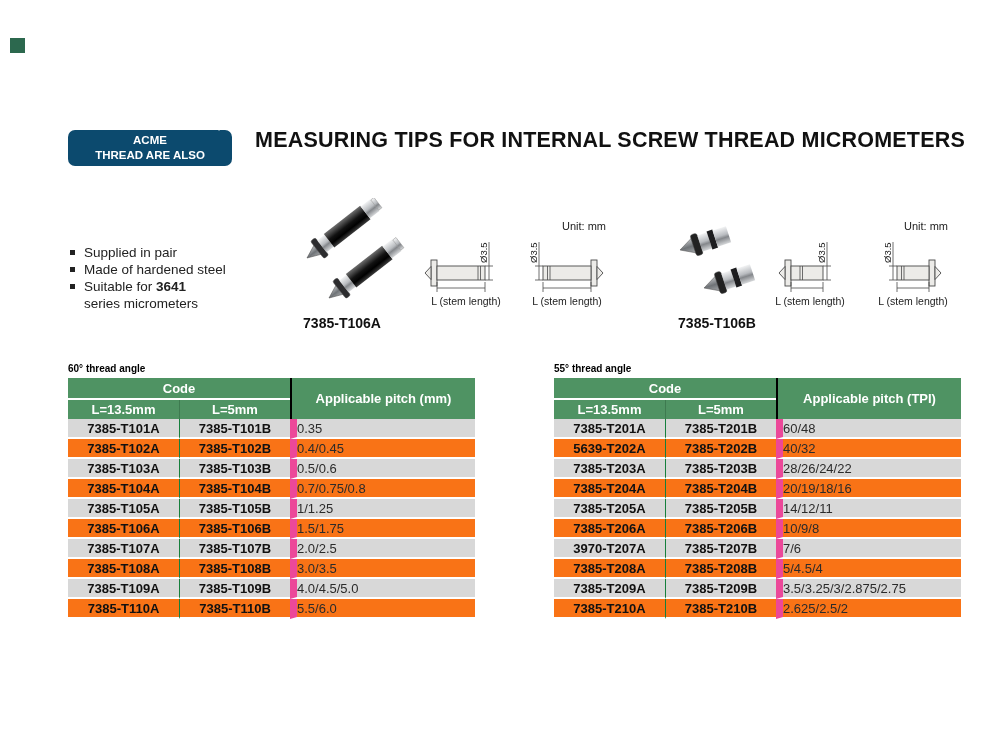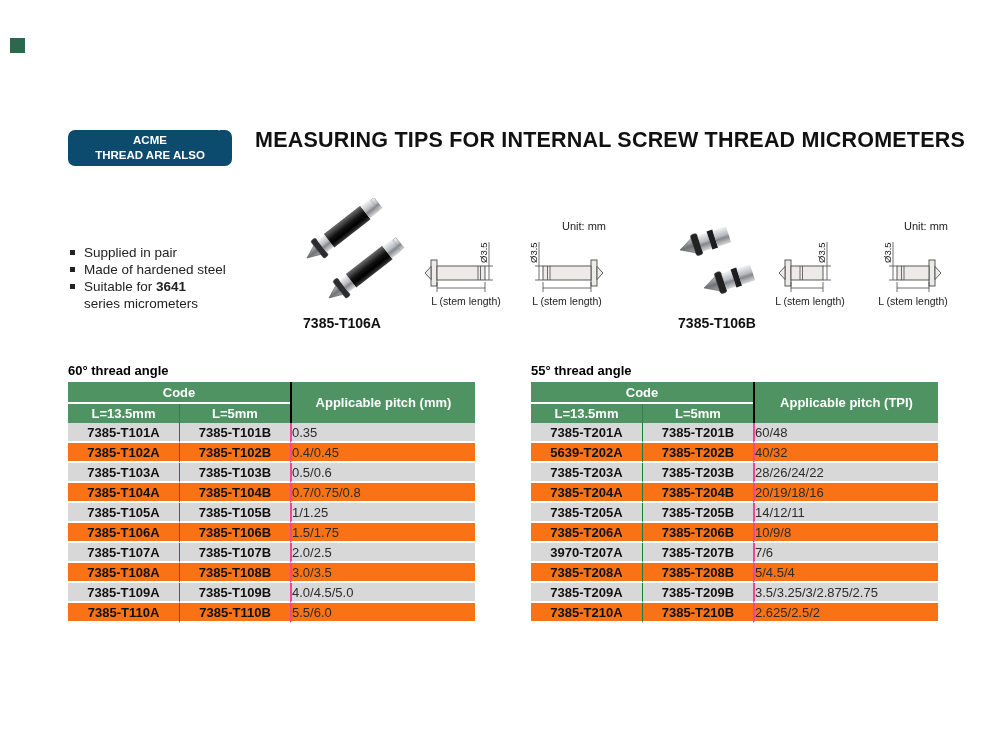--- a/index.html
+++ b/index.html
@@ -33,32 +33,32 @@
 
   .diagram-group{position:absolute;height:100px;}
   .unit-label{position:absolute;top:6px;right:2px;font-size:11px;color:#222;}
   .dsvg{position:absolute;top:20px;}
   .dpart{fill:#ecebe8;stroke:#4a4a4a;stroke-width:0.9;}
   .dline{stroke:#4a4a4a;stroke-width:0.8;}
   .dtext{font-size:9.5px;fill:#222;font-family:"Liberation Sans",sans-serif;}
   .dtext2{font-size:10.5px;fill:#222;font-family:"Liberation Sans",sans-serif;}
 
   .table-block{position:absolute;top:363px;width:407px;}
-  .table-title{font-size:13px;font-weight:bold;color:#000;margin:0 0 4px 0;}
+  .table-title{font-size:10px;font-weight:bold;color:#000;margin:0 0 4px 0;}
   table.spec{width:407px;border-collapse:separate;border-spacing:0;table-layout:fixed;}
   table.spec col.c1{width:112px;} table.spec col.c2{width:110px;} table.spec col.c3{width:185px;}
   table.spec th{background:#4f9363;color:#fff;font-weight:bold;font-size:13px;padding:0;}
   th.code-h{height:20px;border-bottom:2px solid #fff;}
   th.sub-h{height:19px;}
   th.sub-h.first{border-right:1px solid #3e7a50;}
   th.pitch-h{border-left:2px solid #000;font-size:13.5px;}
   table.spec td{height:18px;font-size:13px;padding:0;vertical-align:middle;border-bottom:2px solid #fff;}
   td.c-a{font-weight:bold;text-align:center;border-right:1px solid #15803d;color:#111;}
   td.c-b{font-weight:bold;text-align:center;color:#111;}
-  td.c-p{border-left:2px solid #ec4899;padding-left:10px;color:#2b2b2b;}
+  td.c-p{border-left:7px solid #ec4899;padding-left:10px;color:#2b2b2b;}
   tr.odd td{background:#d8d8d8;}
   tr.even td{background:#f97316;}
 </style>
 </head>
 <body>
 
 <div class="page">
 
   <div class="corner-square"></div>
 
@@ -267,21 +267,21 @@
           </tr>
           <tr class="even">
             <td class="c-a">7385-T110A</td>
             <td class="c-b">7385-T110B</td>
             <td class="c-p">5.5/6.0</td>
           </tr>
         </tbody>
     </table>
   </div>
 
-  <div class="table-block" style="left:531px;">
+  <div class="table-block" style="left:554px;">
     <p class="table-title">55° thread angle</p>
     <table class="spec">
       <colgroup>
           <col class="c1">
           <col class="c2">
           <col class="c3">
         </colgroup>
       <thead>
         <tr>
           <th class="code-h" colspan="2">Code</th>

